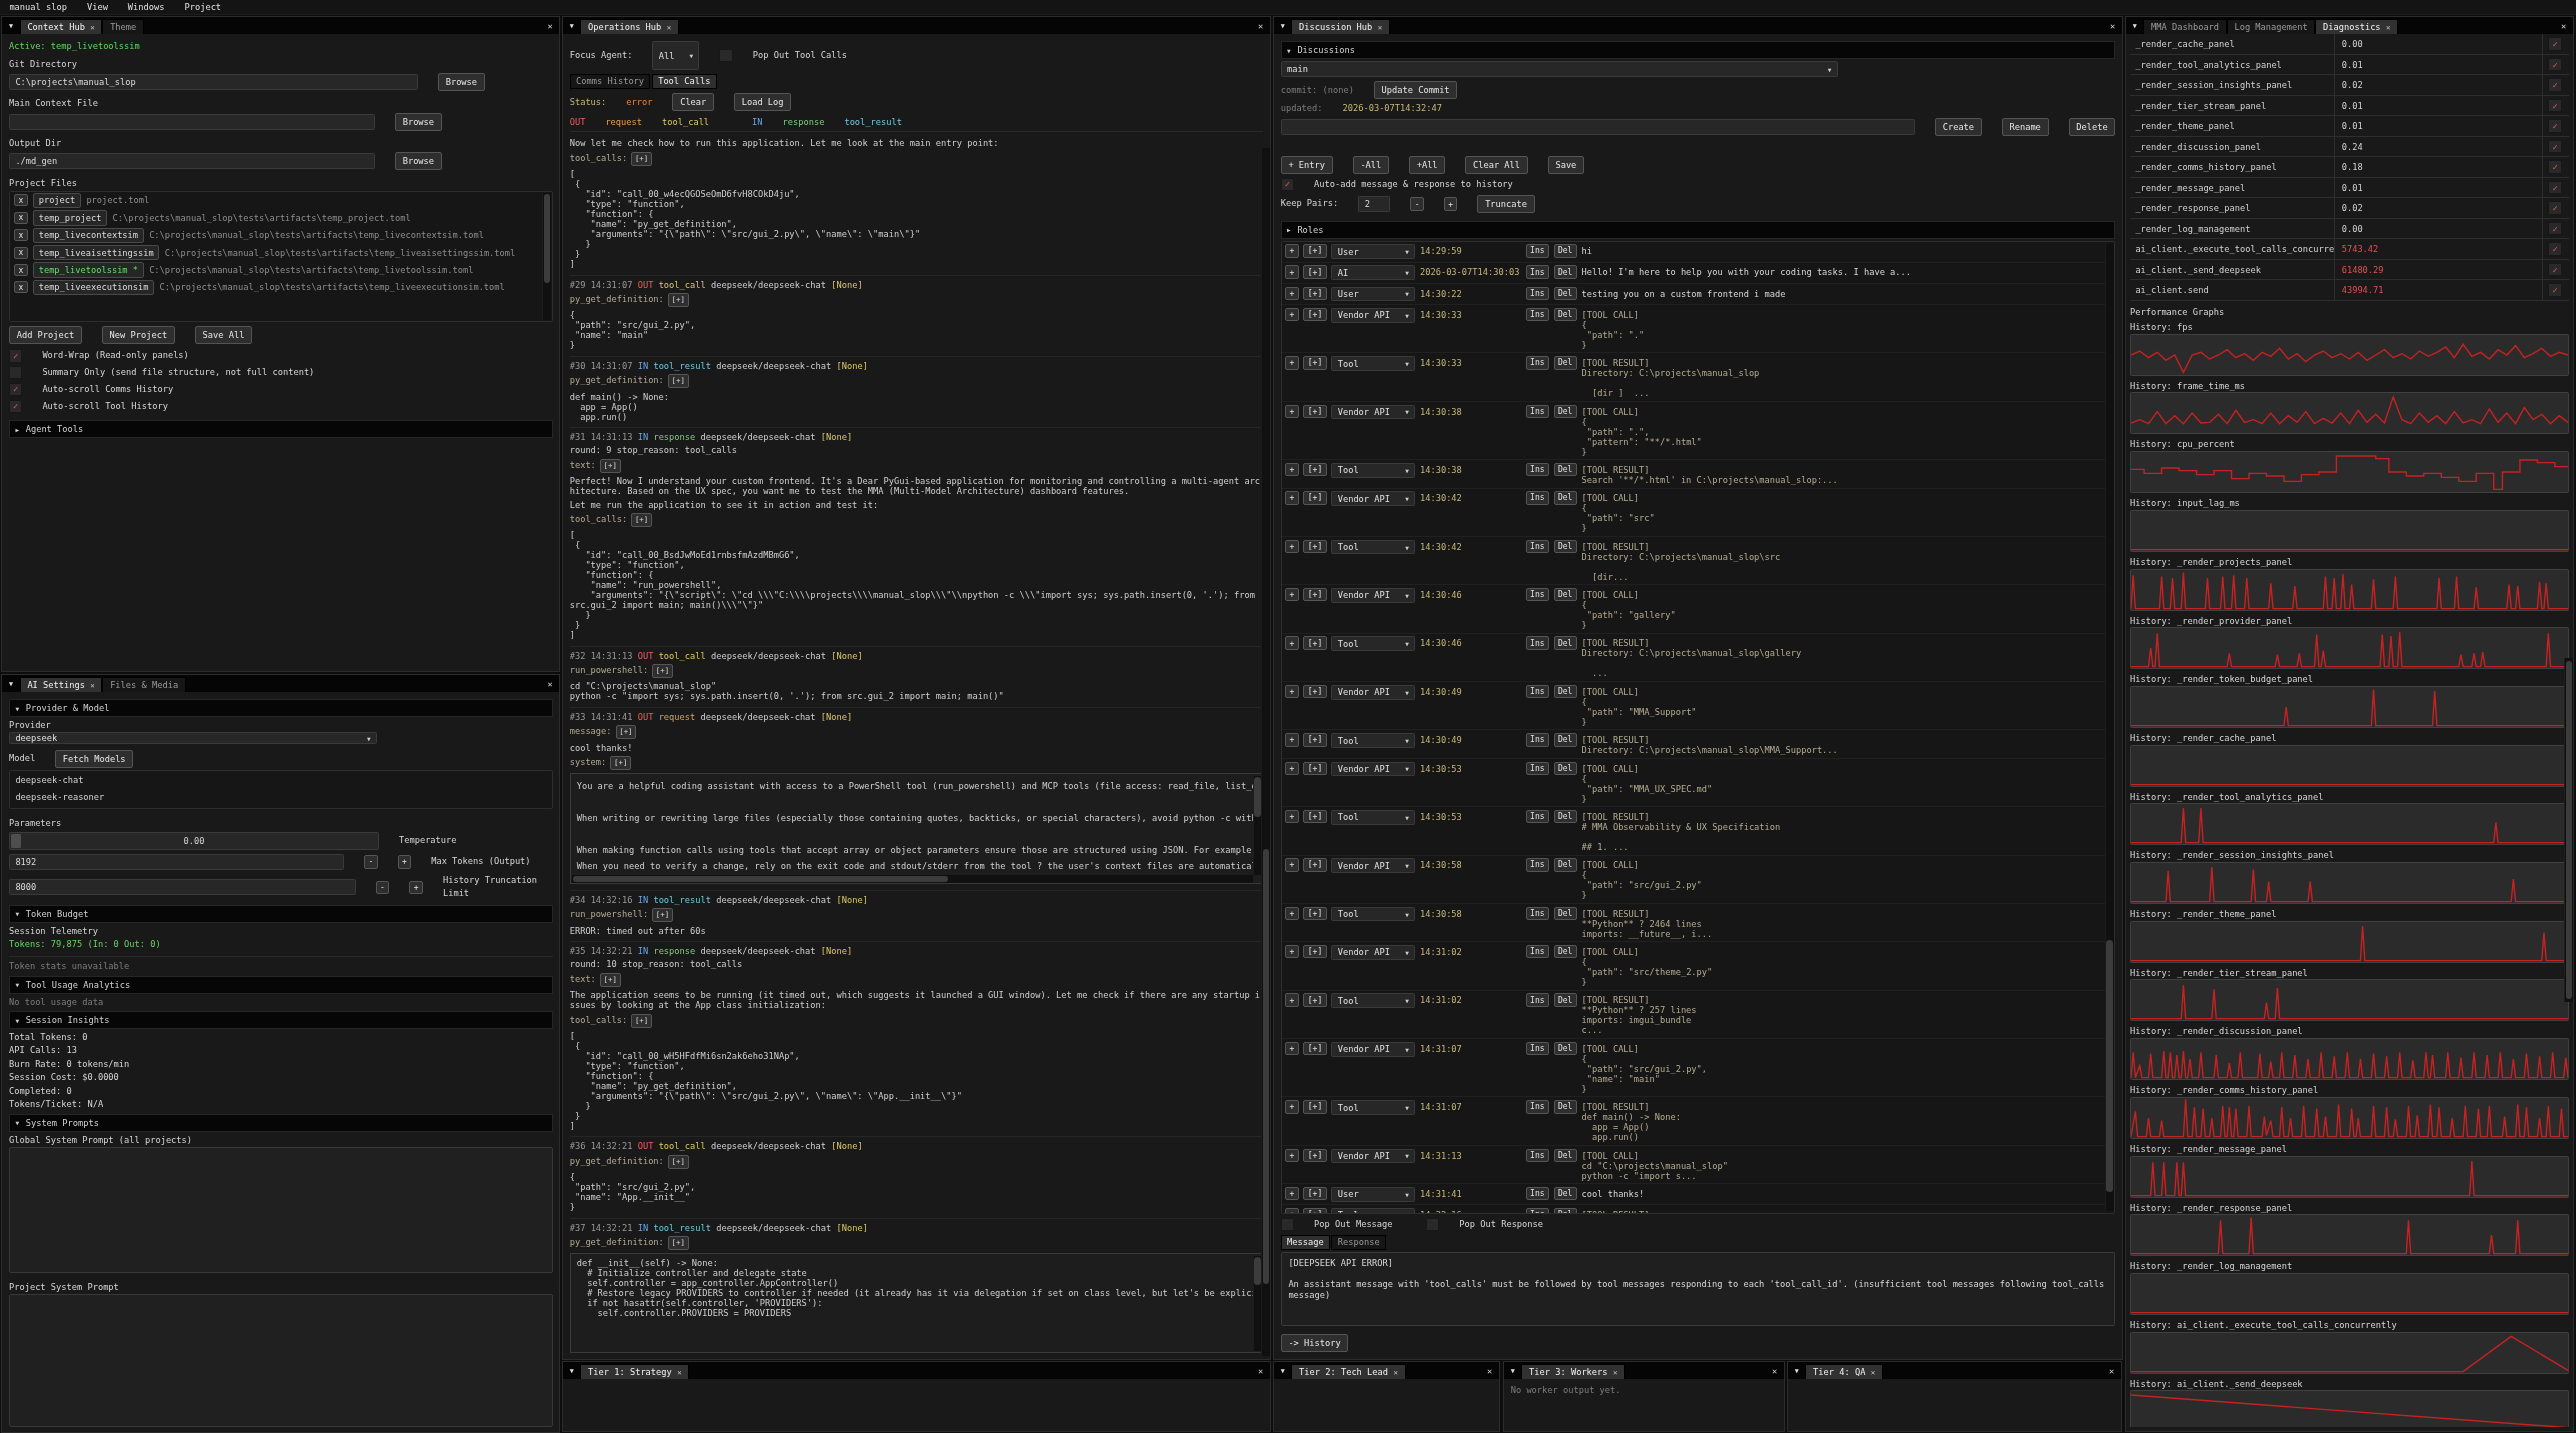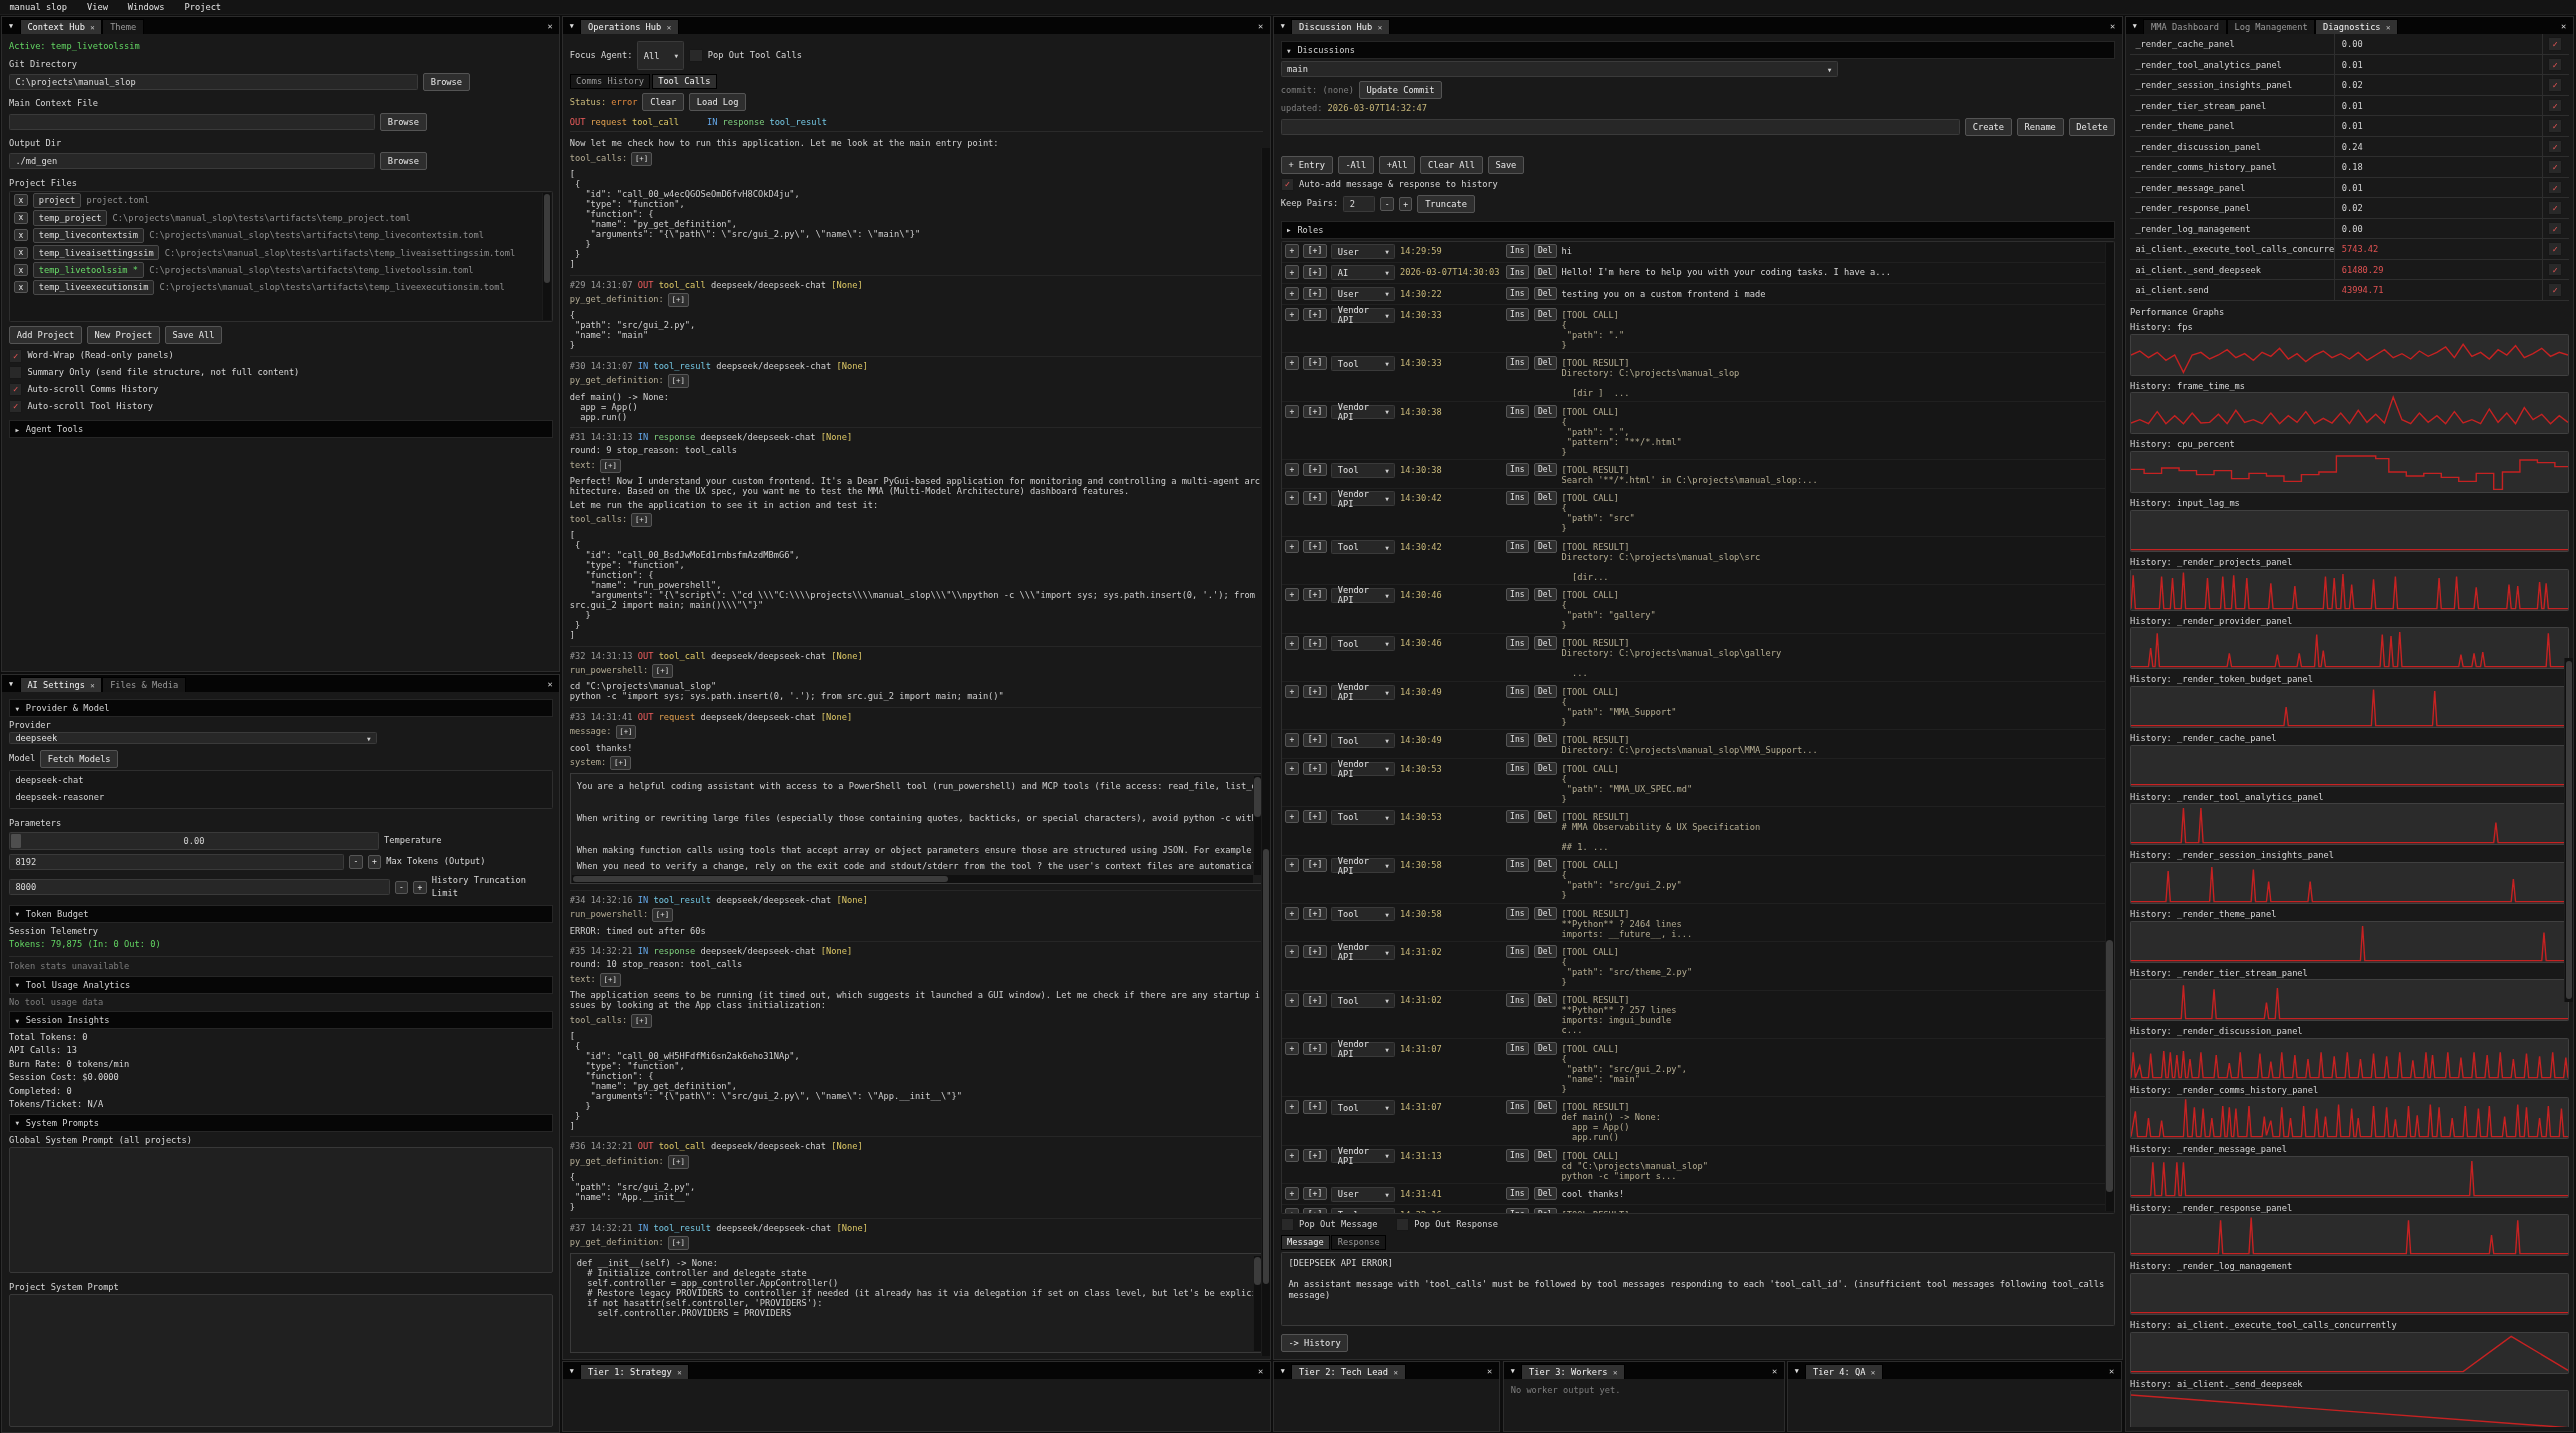--- a/index.html
+++ b/index.html
@@ -11,21 +11,21 @@
 .tcol{width:17.4px;display:flex;align-items:center;justify-content:center;color:#e0e0e0;font-size:6.7px}
 .tab{display:flex;align-items:center;gap:5.4px;padding:0 6.7px;margin-top:2px;background:#161616;color:#9a9a9a;border:0.7px solid #000;border-bottom:none}
 .tab.on{background:#313131;color:#f4f4f4}
 .tabx{font-size:7.4px;color:#c7c7c7}
 .tclose{margin-left:auto;display:flex;align-items:center;padding:0 6.7px;color:#cfcfcf}
 .pbody{flex:1;padding:4.7px 6.7px;overflow:hidden;position:relative;display:flex;flex-direction:column}
 .lbl{line-height:13.4px;color:#d8d8d8}
 .dim{color:#7d7d7d}
 .green{color:#63d663}
 .tan{color:#c8b87a}
-.row{display:flex;align-items:center;gap:5px;margin:2px 0;flex:0 0 auto}
+.row{display:flex;align-items:center;gap:20px;margin:2px 0;flex:0 0 auto}
 .input{background:#272727;border:0.7px solid #3a3a3a;height:16px;display:flex;align-items:center;padding:0 5.4px;border-radius:1.3px;color:#dcdcdc;box-sizing:border-box;overflow:hidden;white-space:nowrap}
 .btn{background:#2e2e2e;border:0.7px solid #545454;border-radius:2px;height:16px;display:inline-flex;align-items:center;padding:0 6.7px;color:#e8e8e8;flex:0 0 auto;white-space:nowrap}
 .mini{background:#2e2e2e;border:0.7px solid #565656;border-radius:2px;height:13.4px;min-width:13.4px;display:inline-flex;align-items:center;justify-content:center;padding:0 3.4px;font-size:8px;color:#e2e2e2;box-sizing:border-box;flex:0 0 auto}
 .combo{background:#272727;border:0.7px solid #3a3a3a;height:16px;display:flex;align-items:center;justify-content:space-between;padding:0 5.4px;border-radius:1.3px;color:#e2e2e2;box-sizing:border-box}
 .arrow{color:#cfcfcf;font-size:6px}
 .chk{width:11.4px;height:11.4px;background:#292929;border:0.7px solid #171717;border-radius:1.3px;display:flex;align-items:center;justify-content:center;color:#e25555;font-size:8.7px;font-weight:bold;flex:0 0 auto}
 .colhdr{background:#060606;border:0.7px solid #262626;height:16px;display:flex;align-items:center;gap:6.7px;padding:0 5.4px;margin:2px 0;flex:0 0 auto}
 .listbox{background:#161616;border:0.7px solid #2e2e2e;border-radius:1.3px;overflow:hidden}
 .pfile{display:flex;align-items:center;gap:5.4px;padding:2px 4px;height:17.4px;box-sizing:border-box;white-space:nowrap;overflow:hidden}
 .tagbtn{background:#262626;border:0.7px solid #4a4a4a;border-radius:2px;height:13.4px;display:inline-flex;align-items:center;padding:0 4.7px;color:#dedede;flex:0 0 auto}
@@ -36,21 +36,21 @@
 .grab{position:absolute;left:1.3px;top:1.3px;bottom:1.3px;width:9.4px;background:#4e4e4e;border-radius:1.3px}
 .mlist-row{height:17.4px;display:flex;align-items:center;padding:0 5.4px}
 pre{margin:0;font:inherit;white-space:pre-wrap;word-break:break-all}
 .lg{margin:3.4px 0;line-height:10px;color:#d0d0d0;flex:0 0 auto}
 .loghdr{border-top:0.7px solid #262626;padding-top:4px;margin-top:5.4px}
 .c-num{color:#9a9a9a}.c-out{color:#ef5d5d}.c-in{color:#64a7e8}.c-req{color:#e0a050}.c-tc{color:#ddc866}.c-tr{color:#74c7e3}.c-resp{color:#7ecf7e}.c-none{color:#ddc866}
 .kv span.klabel{color:#b3ab93}
 .plusbtn{background:#2e2e2e;border:0.7px solid #565656;border-radius:2px;padding:0 2.7px;height:12px;display:inline-flex;align-items:center;color:#ddd;font-size:7.4px;margin-left:4px}
 .codebox{background:#1d1d1d;border:0.7px solid #3a3a3a;padding:4px 6px;line-height:16px;white-space:pre;overflow:hidden;position:relative}
 .entry{display:flex;align-items:flex-start;gap:4.7px;padding:2.7px 3.4px;border-bottom:0.7px solid #202020}
-.rolecombo{width:64px;height:14.8px;flex:0 0 auto}
+.rolecombo{width:84px;height:14.8px;flex:0 0 auto}
 .etime{width:101px;color:#c8b87a;padding-top:2px;flex:0 0 auto;overflow:hidden;white-space:nowrap}
 .etext{flex:1;line-height:10px;padding-top:2px;white-space:pre-wrap;color:#b5ad92;overflow:hidden}
 .entry[data-role="User"] .etext,.entry[data-role="AI"] .etext{color:#d8d8d8}
 .drow{display:grid;grid-template-columns:205px 208px 1fr;border-bottom:0.7px solid #2e2e2e;height:19.5px;align-items:center;flex:0 0 auto}
 .dname{border-right:0.7px solid #2e2e2e;height:100%;display:flex;align-items:center;padding:0 5.4px;overflow:hidden;white-space:nowrap}
 .dval{padding:0 6.7px;border-right:0.7px solid #2e2e2e;height:100%;display:flex;align-items:center}
 .dval[data-alert="true"]{color:#e05252}
 .dchkc{display:flex;align-items:center;padding-left:5.4px}
 .g{margin:1.3px 0 4px;flex:0 0 auto}
 .glabel{line-height:12.7px;color:#d8d8d8}

